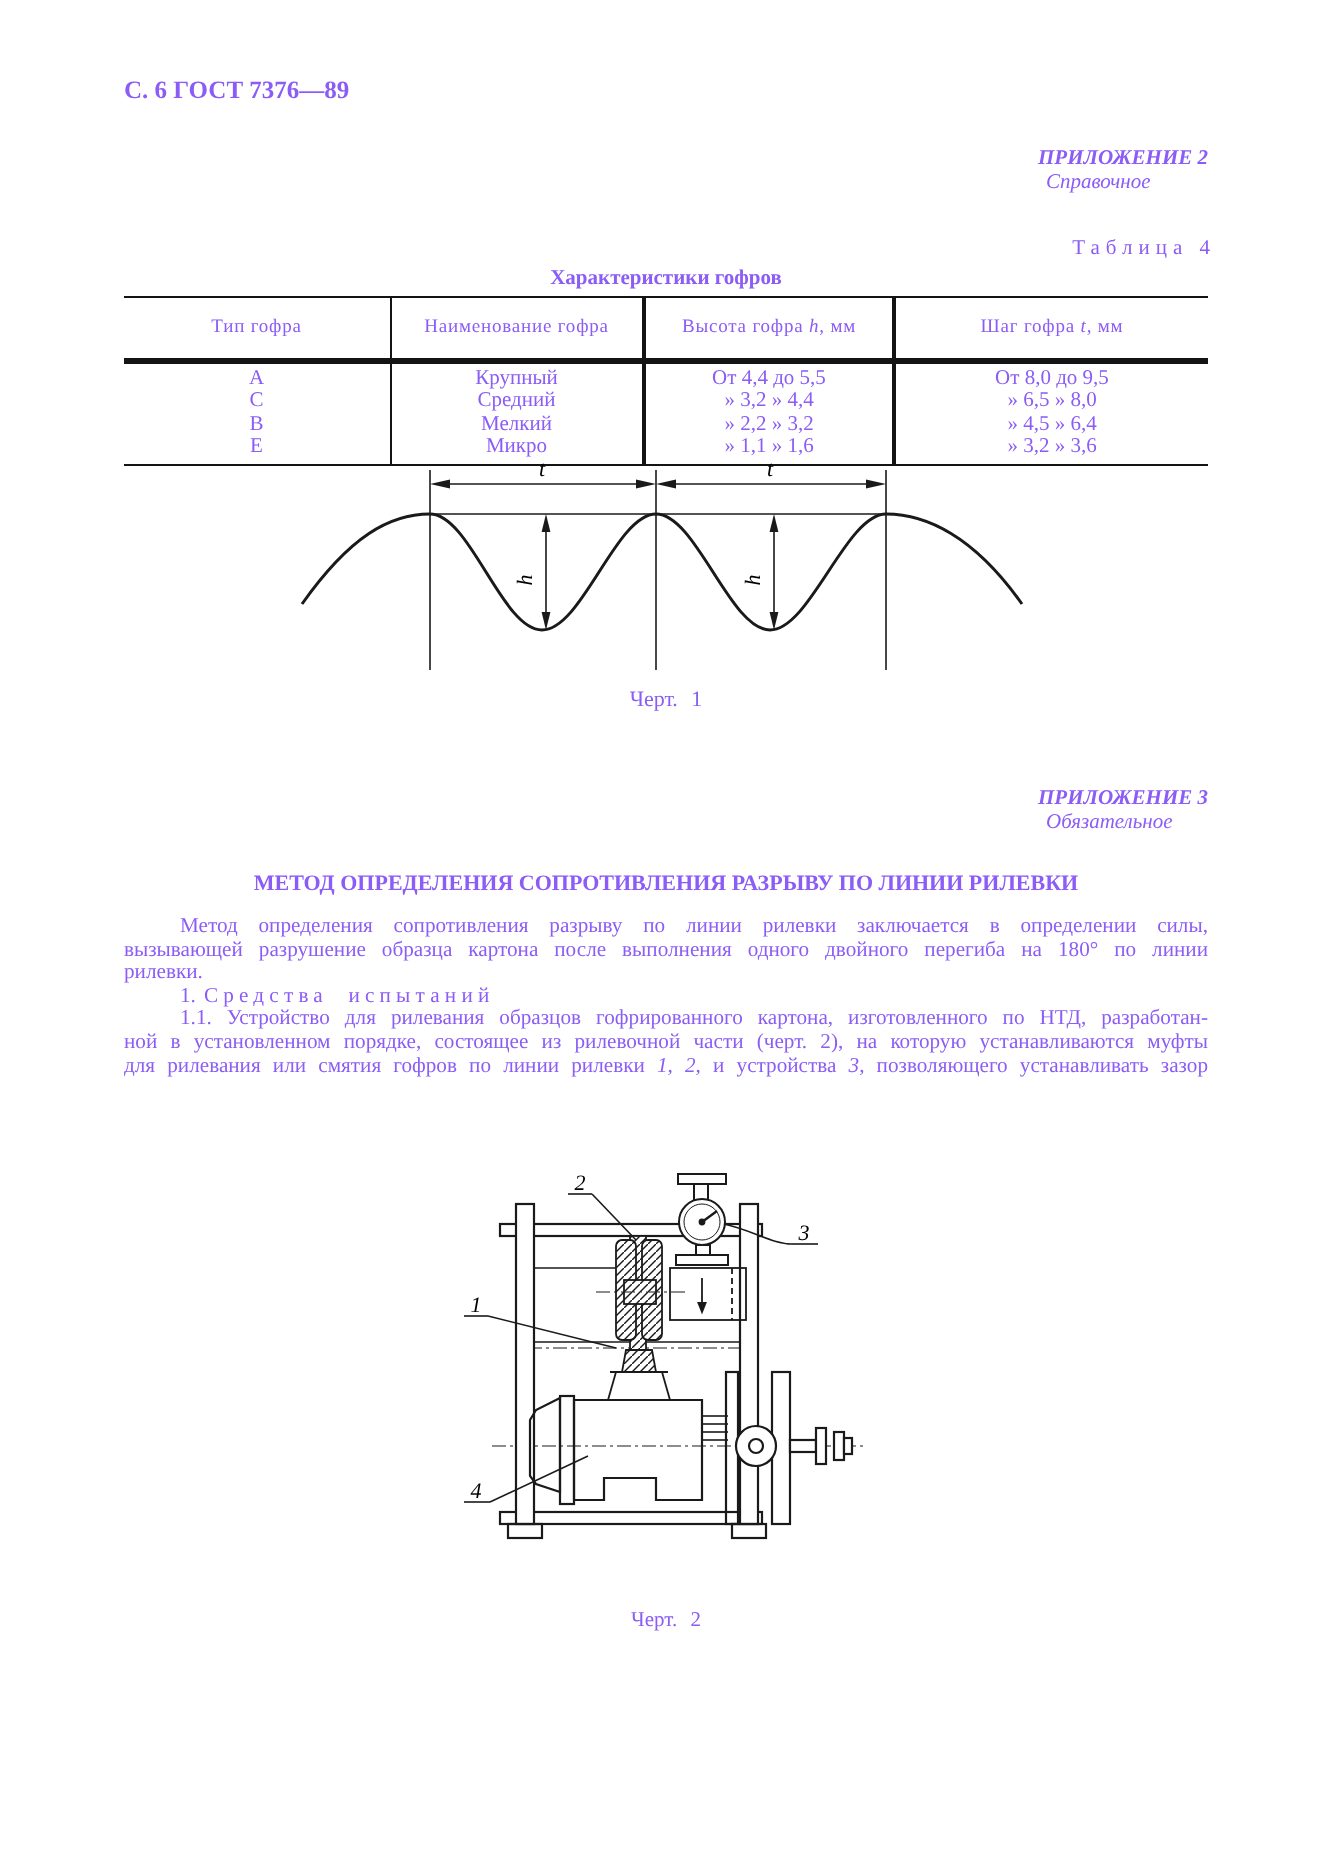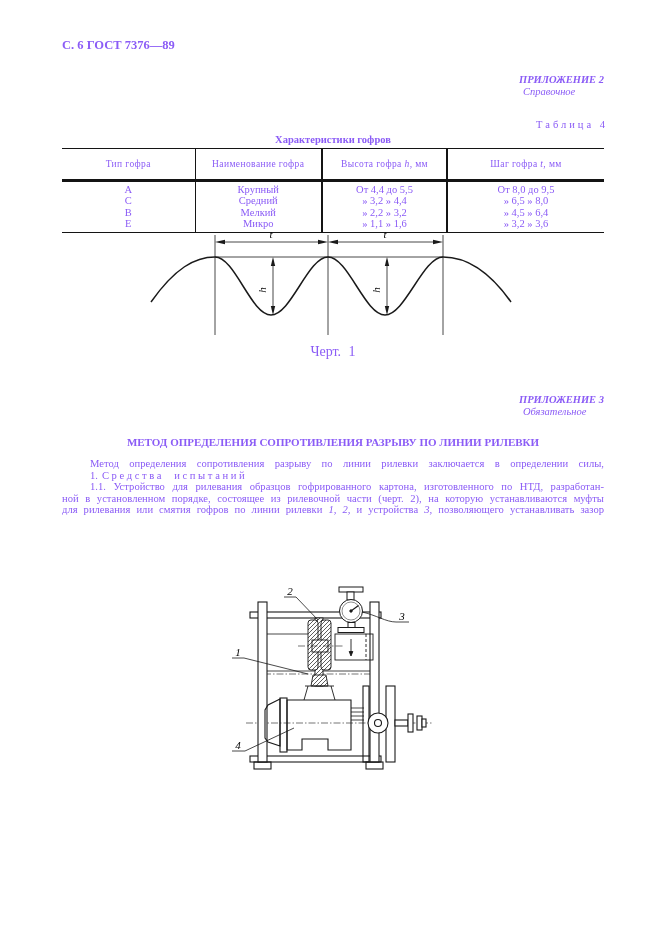--- a/index.html
+++ b/index.html
@@ -25,21 +25,21 @@
     border-bottom:3px solid #141414; padding:0;
   }
   table.t4 td { font-size:10.5px; line-height:11.4px; text-align:center; padding:0; }
   table.t4 tr.first td { padding-top:2px; }
   table.t4 tr.last td { padding-bottom:2px; }
   .c1 { border-right:1px solid #141414; }
   .c2 { border-right:2px solid #141414; }
   .c3 { border-right:2px solid #141414; }
   .var { font-style:italic; }
   .fig-svg { left:150px; top:228px; }
-  .fig1-caption { left:62px; top:344px; width:542px; text-align:center; font-size:14px; word-spacing:4px; }
+  .fig1-caption { left:62px; top:344px; width:542px; text-align:center; font-size:11px; word-spacing:4px; }
   .method-heading { left:62px; top:436px; width:542px; text-align:center; font-weight:bold; font-size:11px; }
   .body-text { left:62px; top:458px; width:542px; font-size:10.6px; line-height:11.6px; }
   .line { white-space:nowrap; }
   .jl { text-align:justify; text-align-last:justify; white-space:normal; }
   .indent { padding-left:28px; }
   .indent.jl { text-indent:0; padding-left:0; }
   .indent.jl::before { content:""; display:inline-block; width:28px; }
   .sec-txt { letter-spacing:2.6px; word-spacing:5px; margin-left:4px; }
   .it { font-style:italic; }
   .fig2-title { left:62px; top:566px; width:542px; text-align:center; font-weight:bold; font-size:10.5px; }
@@ -137,20 +137,22 @@
 
   <div class="abs apx apx3">
     <div class="apx-title">ПРИЛОЖЕНИЕ 3</div>
     <div class="apx-sub">Обязательное</div>
   </div>
 
   <div class="abs method-heading">МЕТОД ОПРЕДЕЛЕНИЯ СОПРОТИВЛЕНИЯ РАЗРЫВУ ПО ЛИНИИ РИЛЕВКИ</div>
 
   <div class="abs body-text">
     <div class="line jl indent">Метод определения сопротивления разрыву по линии рилевки заключается в определении силы,</div>
+    <div class="line jl">вызывающей разрушение образца картона после выполнения одного двойного перегиба на 180° по линии</div>
+    <div class="line">рилевки.</div>
     <div class="line indent"><span>1.</span><span class="sec-txt">Средства испытаний</span></div>
     <div class="line jl indent">1.1. Устройство для рилевания образцов гофрированного картона, изготовленного по НТД, разработан-</div>
     <div class="line jl">ной в установленном порядке, состоящее из рилевочной части (черт. 2), на которую устанавливаются муфты</div>
     <div class="line jl"><span>для рилевания или смятия гофров по линии рилевки </span><span class="it">1, 2,</span><span> и устройства </span><span class="it">3,</span><span> позволяющего устанавливать зазор</span></div>
   </div>
 
 
   <svg class="abs dev-svg" width="212" height="200" viewBox="0 0 212 200">
     <defs>
       <pattern id="hatch" patternUnits="userSpaceOnUse" width="4" height="4">
@@ -240,14 +242,15 @@
     </g>
     <text x="62" y="13" text-anchor="middle" font-size="11" font-style="italic">2</text>
     <text x="174" y="38" text-anchor="middle" font-size="11" font-style="italic">3</text>
     <text x="10" y="74" text-anchor="middle" font-size="11" font-style="italic">1</text>
     <text x="10" y="167" text-anchor="middle" font-size="11" font-style="italic">4</text>
   </svg>
 
   <div class="abs fig2-caption">
   </div>
 
+  <div class="abs fig2-label">Черт. 2</div>
 
 </div>
 
 </body></html>

